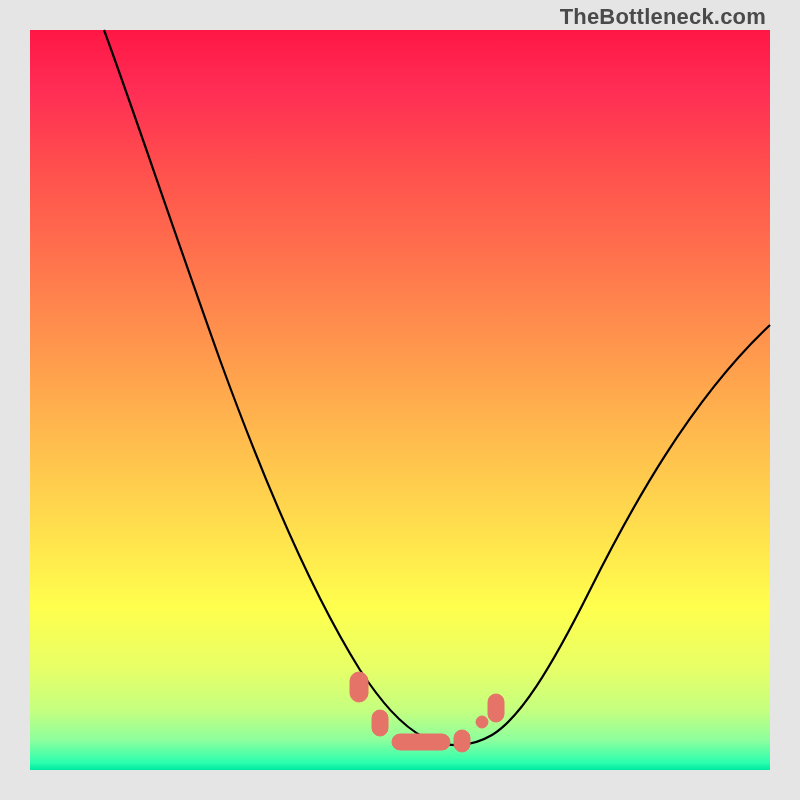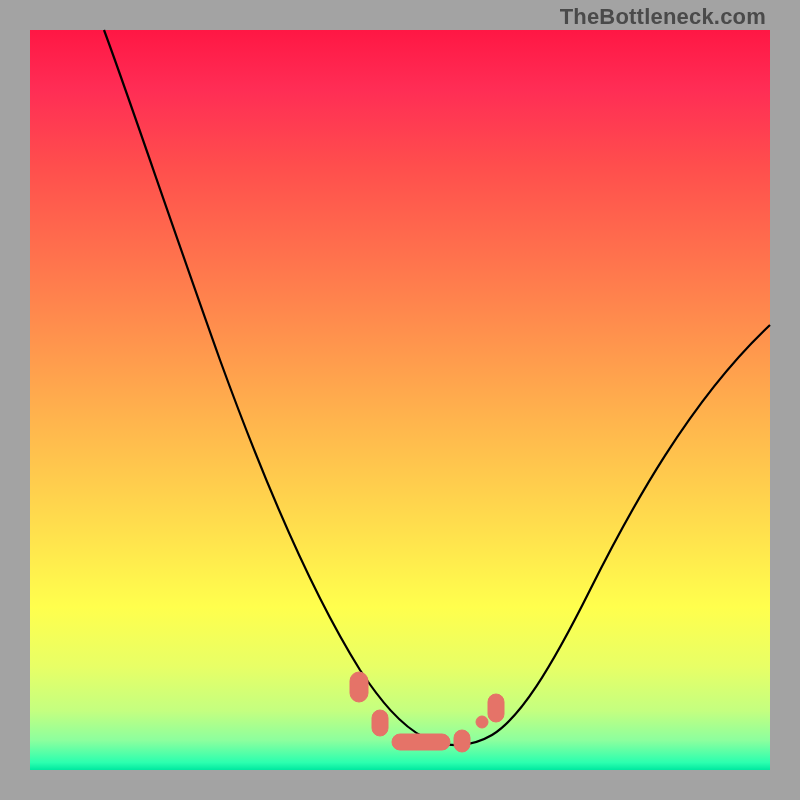--- a/index.html
+++ b/index.html
@@ -8,21 +8,21 @@
     width: 800px;
     height: 800px;
     overflow: hidden;
     background: #000;
     font-family: Arial, Helvetica, sans-serif;
   }
   .frame {
     position: relative;
     width: 800px;
     height: 800px;
-    background: #a3a3a3;
+    background: #e5e5e5;
   }
   .plot {
     position: absolute;
     left: 30px;
     top: 30px;
     width: 740px;
     height: 740px;
     
     background: linear-gradient(to bottom,
        #ff1744 0%,

